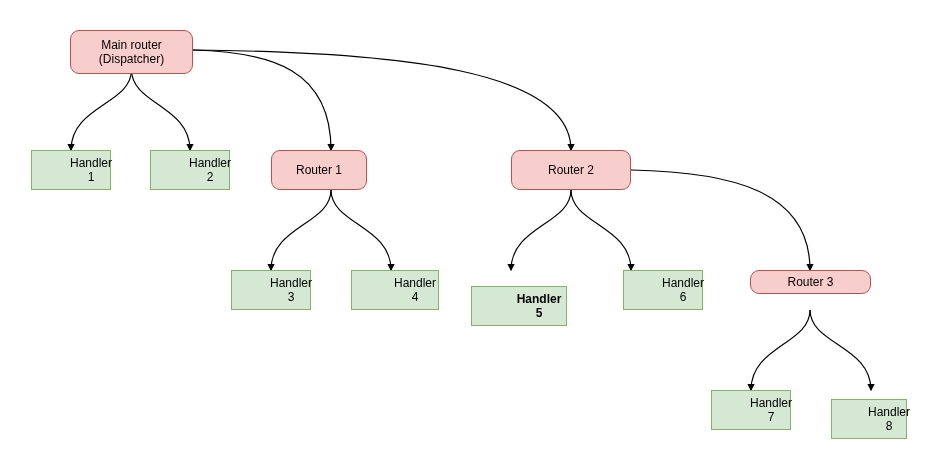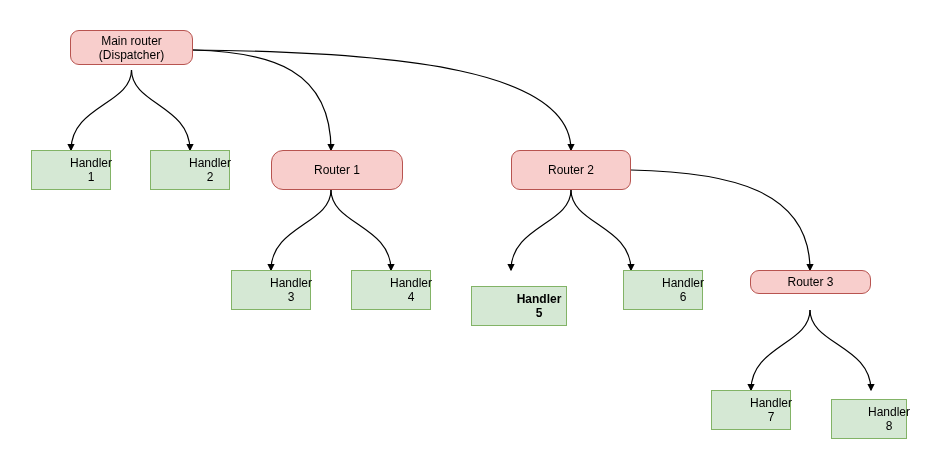--- a/index.html
+++ b/index.html
@@ -70,27 +70,27 @@
         <path d="M 331 190 C 331 224 271 226 271 270" fill="none" stroke="#000000" stroke-width="1.2" marker-end="url(#arrowhead)"></path>
         <path d="M 331 190 C 331 224 391 226 391 270" fill="none" stroke="#000000" stroke-width="1.2" marker-end="url(#arrowhead)"></path>
         <path d="M 571 190 C 571 224 511 226 511 270" fill="none" stroke="#000000" stroke-width="1.2" marker-end="url(#arrowhead)"></path>
         <path d="M 571 190 C 571 224 631 226 631 270" fill="none" stroke="#000000" stroke-width="1.2" marker-end="url(#arrowhead)"></path>
         <path d="M 631 170 C 730 172 810 190 810 270" fill="none" stroke="#000000" stroke-width="1.2" marker-end="url(#arrowhead)"></path>
         <path d="M 810 310 C 810 344 751 346 751 390" fill="none" stroke="#000000" stroke-width="1.2" marker-end="url(#arrowhead)"></path>
         <path d="M 810 310 C 810 344 871 346 871 390" fill="none" stroke="#000000" stroke-width="1.2" marker-end="url(#arrowhead)"></path>
       </g>
   </svg>
   <div id="node-layer">
-      <div class="node router" style="left: 70px; top: 30px; width: 123px; height: 35px;"><span class="node-label">Main router
+      <div class="node router" style="left: 70px; top: 30px; width: 123px; height: 44px;"><span class="node-label">Main router
 (Dispatcher)</span></div>
       <div class="node handler" style="left: 31px; top: 150px; width: 80px; height: 40px;"><span class="node-label">Handler 1</span></div>
       <div class="node handler" style="left: 150px; top: 150px; width: 80px; height: 40px;"><span class="node-label">Handler 2</span></div>
-      <div class="node router" style="left: 271px; top: 150px; width: 132px; height: 40px; border-radius: 12px;"><span class="node-label">Router 1</span></div>
+      <div class="node router" style="left: 271px; top: 150px; width: 96px; height: 40px;"><span class="node-label">Router 1</span></div>
       <div class="node router" style="left: 511px; top: 150px; width: 120px; height: 40px;"><span class="node-label">Router 2</span></div>
       <div class="node handler" style="left: 231px; top: 270px; width: 80px; height: 40px;"><span class="node-label">Handler 3</span></div>
-      <div class="node handler" style="left: 351px; top: 270px; width: 80px; height: 40px;"><span class="node-label">Handler 4</span></div>
+      <div class="node handler" style="left: 351px; top: 270px; width: 88px; height: 40px;"><span class="node-label">Handler 4</span></div>
       <div class="node handler" style="left: 471px; top: 286px; width: 96px; height: 40px; font-weight: bold;"><span class="node-label">Handler 5</span></div>
       <div class="node handler" style="left: 591px; top: 270px; width: 80px; height: 40px; margin-left: 32px;"><span class="node-label">Handler 6</span></div>
       <div class="node router" style="left: 750px; top: 270px; width: 121px; height: 24px;"><span class="node-label">Router 3</span></div>
       <div class="node handler" style="left: 711px; top: 390px; width: 80px; height: 40px;"><span class="node-label">Handler 7</span></div>
       <div class="node handler" style="left: 831px; top: 390px; width: 76px; height: 40px; margin-top: 9px;"><span class="node-label">Handler 8</span></div>
     </div>
 </div>
 
 </body></html>

